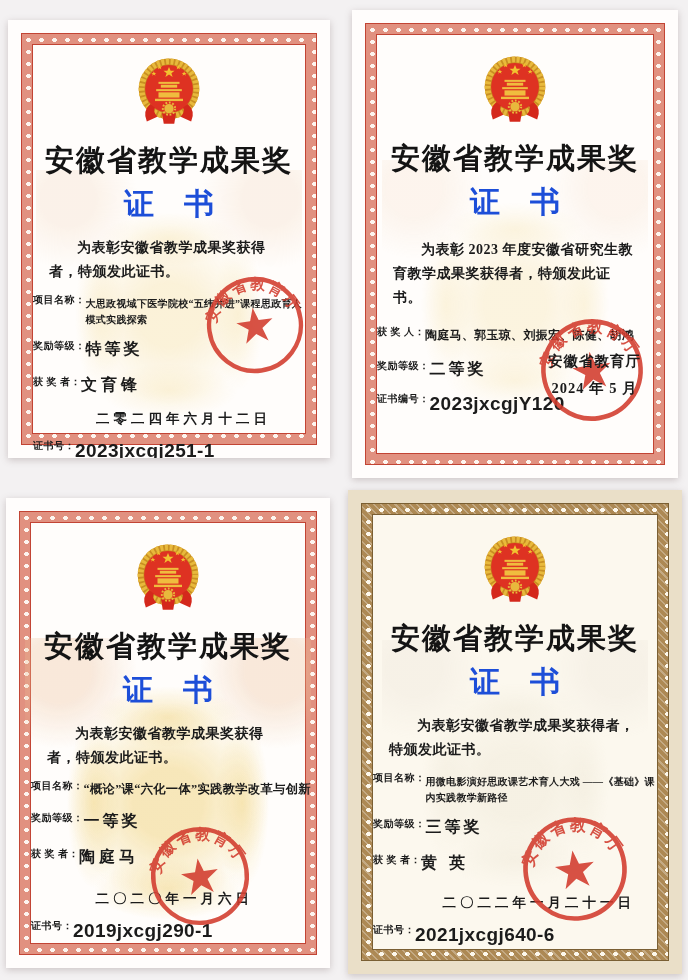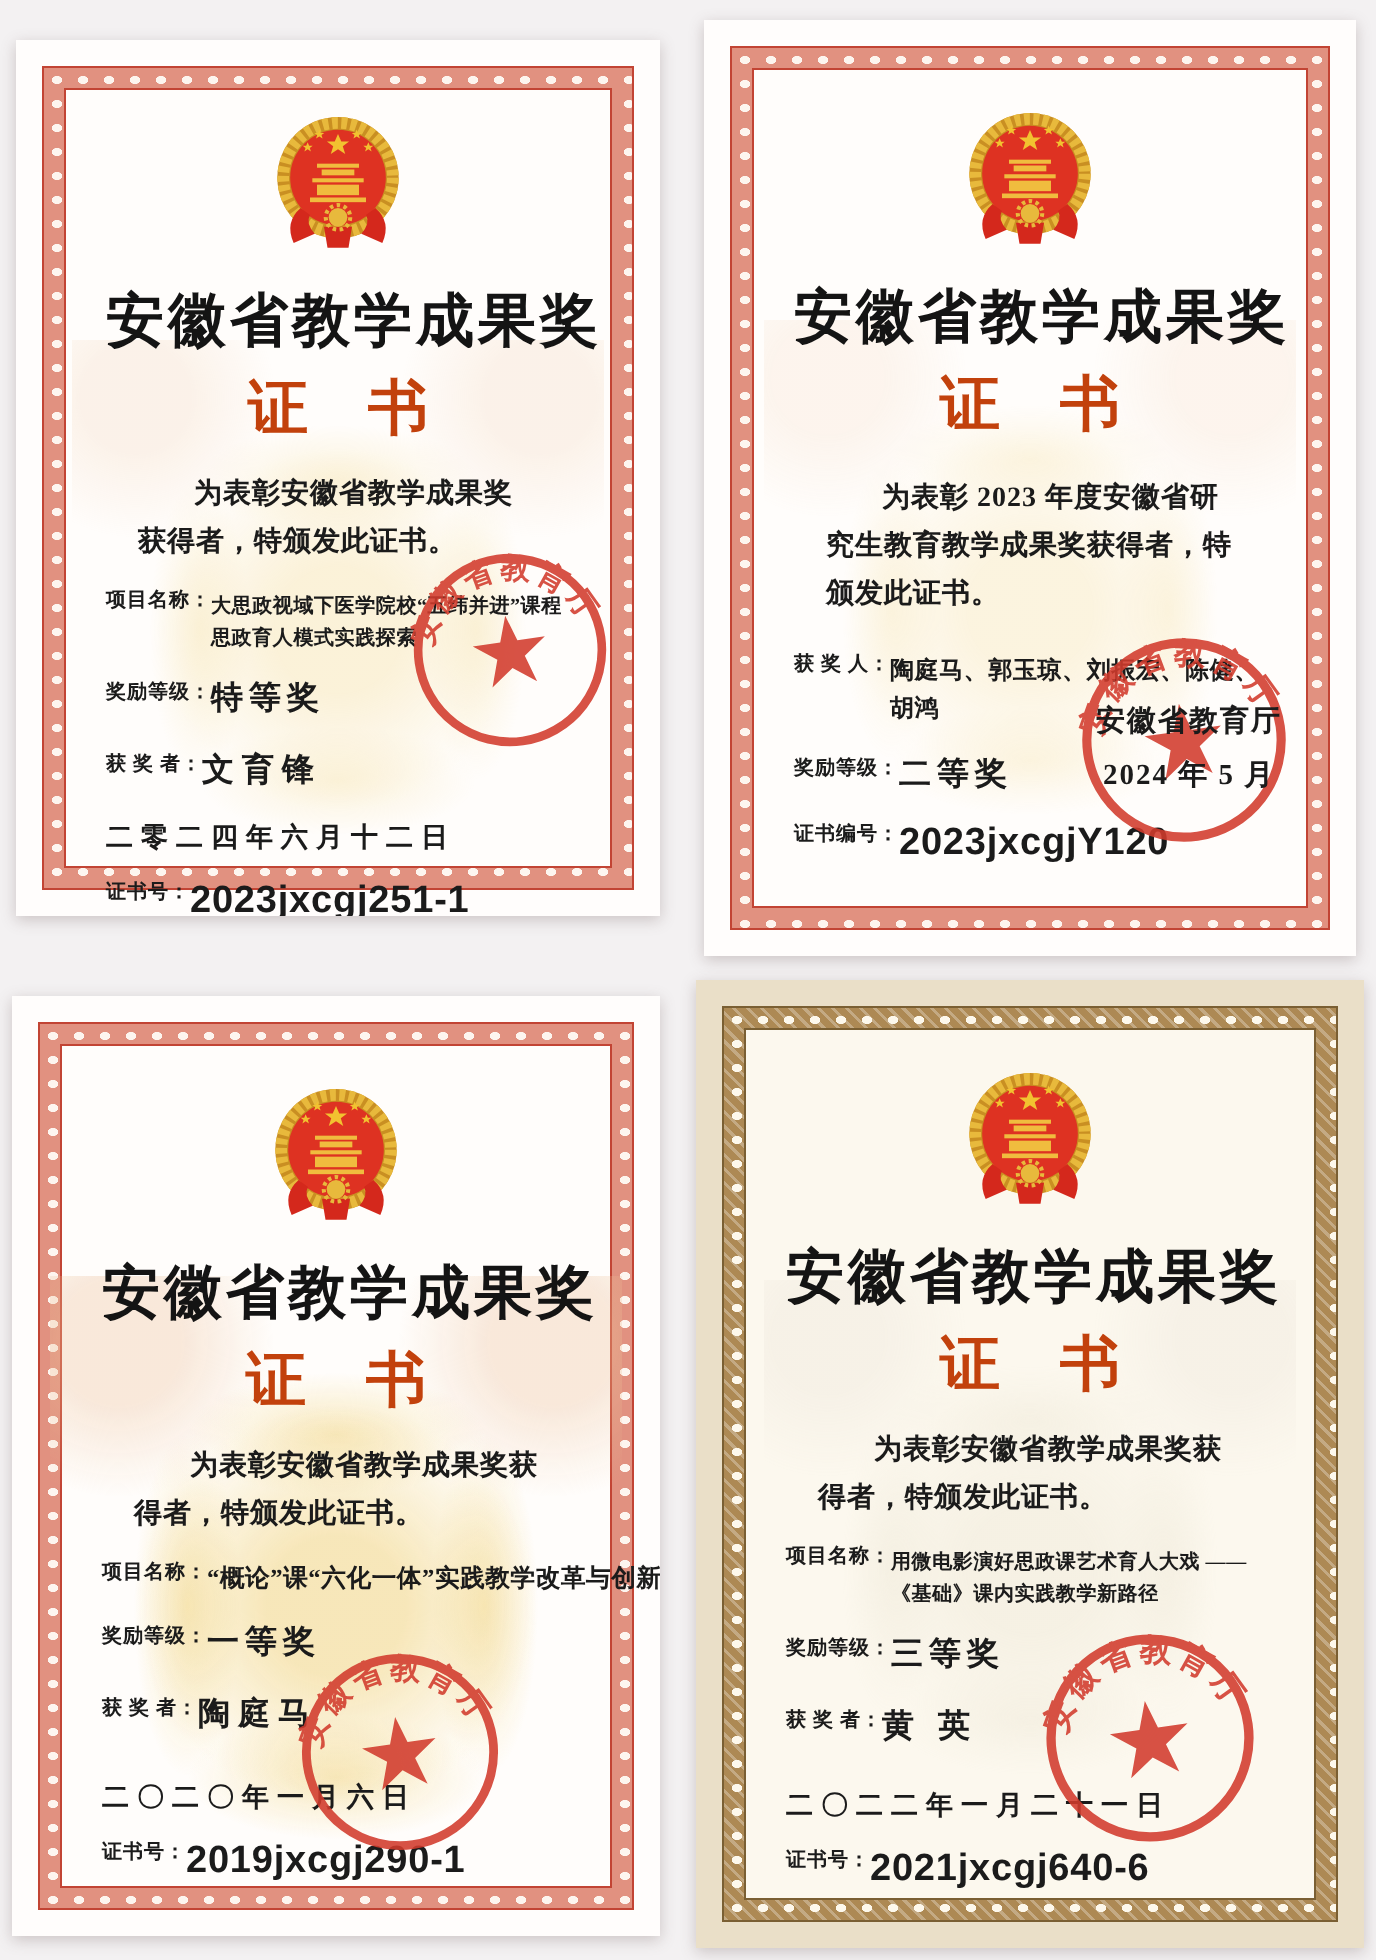--- a/index.html
+++ b/index.html
@@ -21,21 +21,21 @@
     position:absolute;inset:13px;border:1px solid var(--line);background-color:var(--band);
     background-image:radial-gradient(ellipse 3.6px 2.8px at 6.5px 6px,#fdf5ef 68%,rgba(255,255,255,0) 76%);
     background-size:13px 12px;
   }
   .c4 .band{
     background-image:radial-gradient(ellipse 3.6px 2.8px at 6.5px 6px,#fdf8ec 68%,rgba(255,255,255,0) 76%),
       repeating-linear-gradient(45deg,rgba(255,255,255,.28) 0 1.5px,rgba(0,0,0,0) 1.5px 5px);
     background-size:13px 12px,auto;
   }
   .band::after{content:"";position:absolute;inset:10px;border:1px solid var(--line);background:var(--paper);}
-  .inner{position:absolute;inset:25px;padding:4px 20px;z-index:2;}
+  .inner{position:absolute;inset:25px;padding:4px 0;z-index:2;}
   
   .wm{
     position:absolute;left:50%;top:150px;width:266px;height:290px;transform:translateX(-50%);
     pointer-events:none;
     background-image:
       radial-gradient(circle at 50% 50%,rgba(240,211,125,.55) 0 16%,rgba(240,211,125,0) 46%),
       radial-gradient(ellipse 36% 13% at 50% 24%,rgba(240,211,125,.5),rgba(240,211,125,0) 72%),
       radial-gradient(ellipse 36% 13% at 50% 76%,rgba(240,211,125,.5),rgba(240,211,125,0) 72%),
       radial-gradient(ellipse 13% 36% at 24% 50%,rgba(240,211,125,.5),rgba(240,211,125,0) 72%),
       radial-gradient(ellipse 13% 36% at 76% 50%,rgba(240,211,125,.5),rgba(240,211,125,0) 72%),
@@ -43,38 +43,38 @@
       radial-gradient(circle at 88% 10%,rgba(235,190,150,.35) 0 8%,rgba(235,190,150,0) 20%);
   }
   .c1 .wm{opacity:.5;} .c2 .wm{opacity:.4;} .c3 .wm{opacity:.95;width:286px;height:330px;top:140px;}
   .c4 .wm{opacity:.35;filter:grayscale(.7);}
   .emblem{width:70px;height:77px;margin:6px auto 0;display:block;}
   .c2 .emblem,.c3 .emblem,.c4 .emblem{margin-top:14px;}
   .title{
     text-align:center;font-size:29px;font-weight:700;letter-spacing:2px;margin-top:9px;
     color:#141414;white-space:nowrap;
   }
-  .certword{text-align:center;font-size:30px;font-weight:700;margin-top:3px;color:#c2410c;}
+  .certword{text-align:center;font-size:30px;font-weight:700;margin-top:3px;color:#1d4ed8;}
   .body{
     margin:11px 16px 0;font-size:14px;font-weight:700;line-height:1.72;text-indent:2em;
     letter-spacing:.5px;
   }
   .c2 .body{margin-top:15px;}
   .row{display:flex;align-items:flex-start;font-weight:700;margin-top:9px;}
   .lbl{font-size:10px;letter-spacing:.5px;white-space:nowrap;}
   .val-name{font-size:10px;line-height:1.55;padding-top:3px;letter-spacing:.3px;}
   .c2 .val-name{font-size:12px;padding-top:1px;}
   .c3 .val-name{font-size:12.3px;white-space:nowrap;padding-top:1px;}
   .val-grade{font-size:16px;letter-spacing:3px;padding-top:0;}
   .val-winner{font-size:16px;letter-spacing:4px;}
   .val-num{font-family:"Liberation Sans","DejaVu Sans",sans-serif;font-size:19px;font-weight:700;letter-spacing:.4px;padding-top:1px;}
   .grade-row{margin-top:12px;} .winner-row{margin-top:15px;} .num-row{margin-top:11px;}
   .c2 .grade-row{margin-top:14px;} .c2 .num-row{margin-top:12px;}
   .daterow{
-    text-align:left;font-size:13.5px;font-weight:700;letter-spacing:4px;margin-top:14px;
+    text-align:right;font-size:13.5px;font-weight:700;letter-spacing:4px;margin-top:14px;
     padding-right:34px;position:relative;z-index:1;
   }
   .c3 .daterow{padding-right:52px;margin-top:22px;}
   .c4 .daterow{padding-right:22px;margin-top:20px;}
   .seal{position:absolute;z-index:4;opacity:.88;transform:rotate(-8deg);pointer-events:none;}
   .c1 .seal{width:104px;height:104px;right:-2px;bottom:56px;}
   .c2 .seal{width:110px;height:110px;right:6px;bottom:28px;}
   .c3 .seal{width:106px;height:106px;right:52px;bottom:14px;}
   .c4 .seal{width:112px;height:112px;right:26px;bottom:24px;}
   .issuer{

